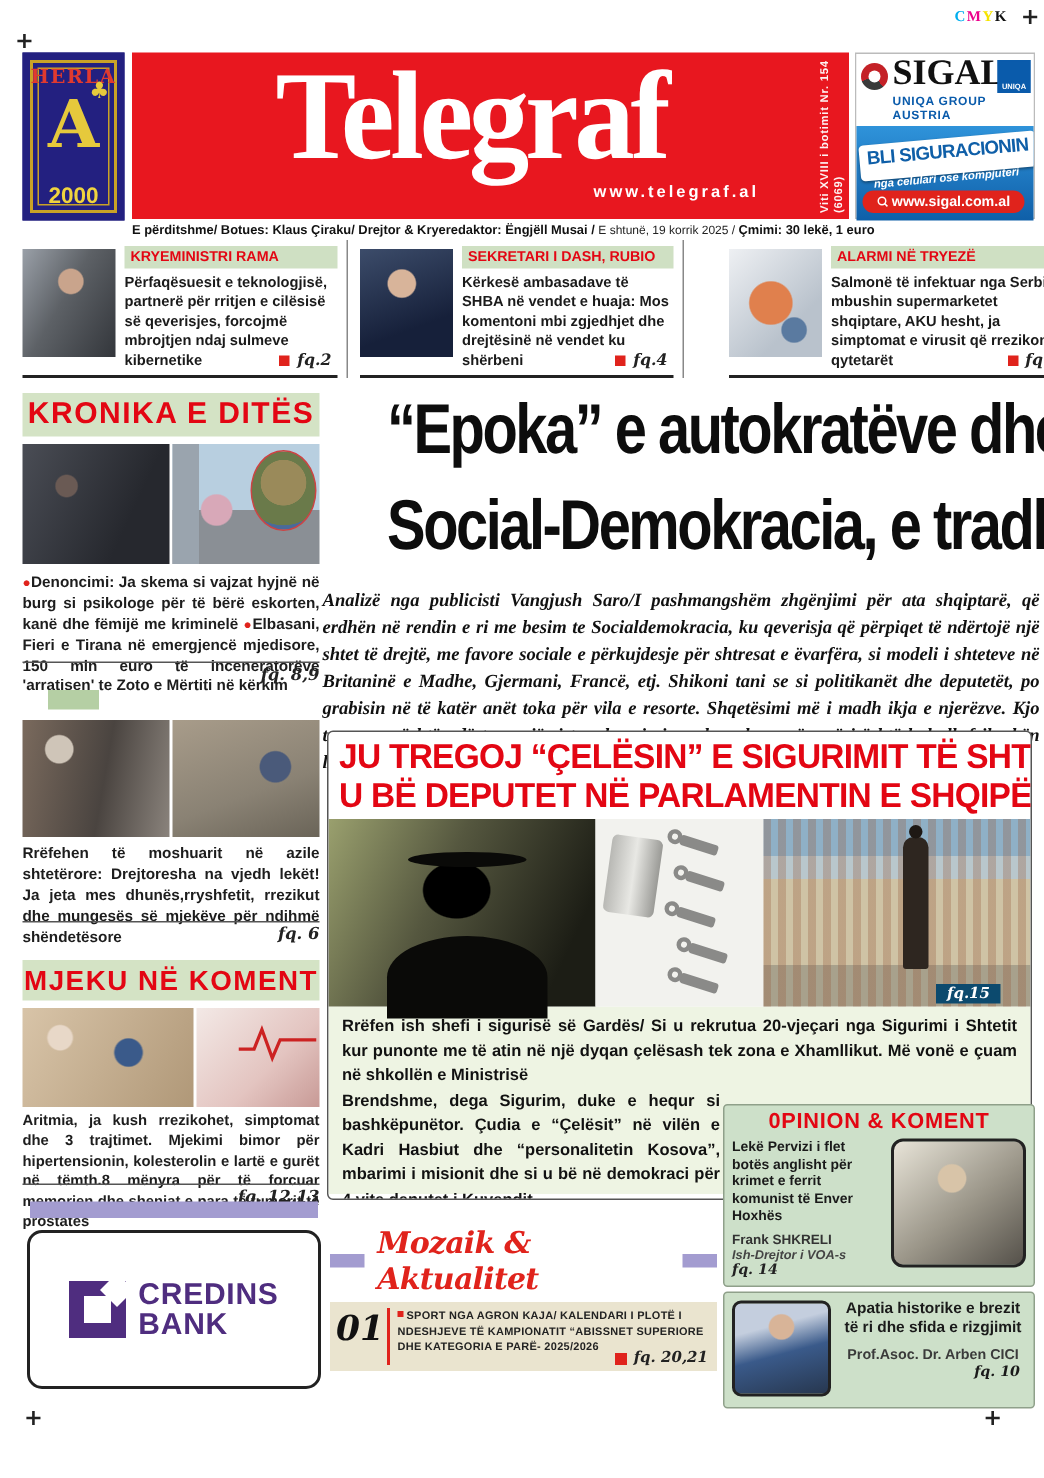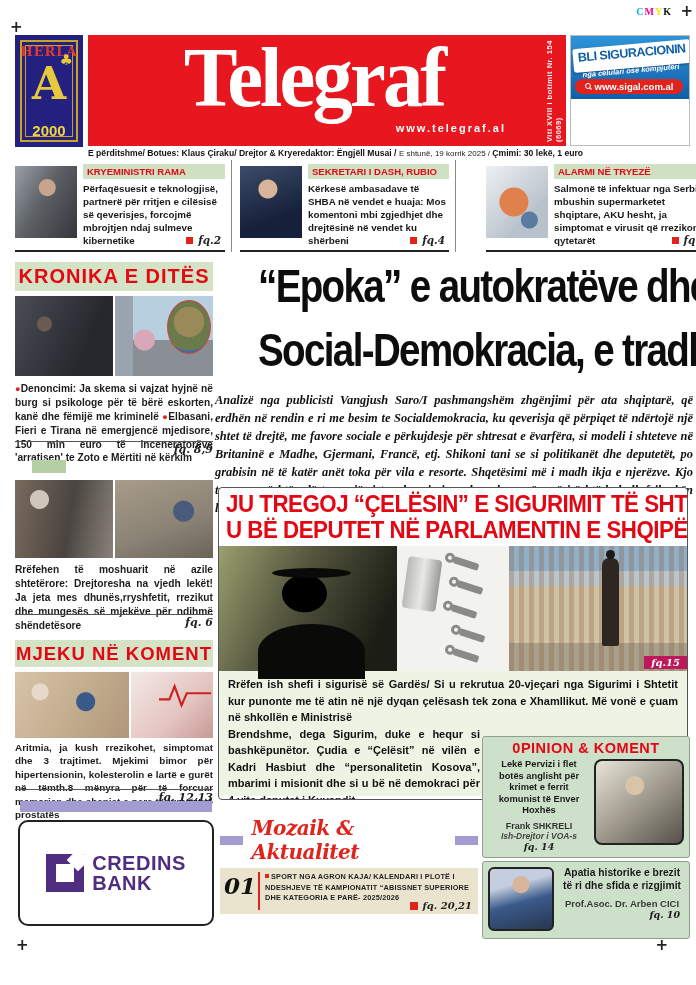--- a/index.html
+++ b/index.html
@@ -159,32 +159,32 @@
   #fstrip .sil::before{content:"";position:absolute;left:30%;top:22px;width:44%;height:10px;background:#0a0a08;border-radius:50%;z-index:2;}
   #fstrip .keys{width:24%;background:#f2f2ee;position:relative;}
   .key{position:absolute;width:26px;height:7px;background:#8a8a88;border-radius:2px;transform:rotate(18deg);}
   .key::before{content:"";position:absolute;left:-9px;top:-2px;width:10px;height:10px;border:3px solid #8a8a88;border-radius:50%;box-sizing:border-box;background:#f2f2ee;}
   #fstrip .cyl{position:absolute;left:8px;top:12px;width:34px;height:52px;background:linear-gradient(90deg,#b8b8b4,#e8e8e4,#9a9a96);border-radius:4px;transform:rotate(8deg);}
   #fstrip .city{width:38%;position:relative;background:
     repeating-linear-gradient(90deg,rgba(150,90,60,.30) 0 5px,rgba(0,0,0,0) 5px 10px),
     linear-gradient(180deg,#8fb0c6 0 20%,#b9c7cc 20% 32%,#cfc3a5 32% 78%,#a8a18c 78% 100%);}
   #fstrip .city .fig{position:absolute;left:52%;top:12px;width:17px;height:88px;background:#2e2620;border-radius:7px 7px 2px 2px;}
   #fstrip .city .fig::before{content:"";position:absolute;top:-8px;left:4px;width:9px;height:9px;border-radius:50%;background:#1e1814;}
-  #ftag{position:absolute;right:0;bottom:2px;background:#be185d;color:#fff;
+  #ftag{position:absolute;right:20px;bottom:2px;background:#0c4a6e;color:#fff;
     font:italic 700 10px "DejaVu Serif",serif;padding:1px 7px;margin-left:27px;}
   #fbody{background:#eef4e3;padding:5px 9px 0;height:125px;box-sizing:border-box;}
   #fbody .p1{display:block;font:700 11px "Liberation Sans",sans-serif;color:#111;line-height:1.5;text-align:justify;}
   #fbody .p2{display:block;width:252px;font:700 11px "Liberation Sans",sans-serif;color:#111;line-height:1.5;text-align:justify;}
 
   
   #op1{position:absolute;left:482px;top:736px;width:208px;height:122px;background:#cde0c9;
     border:1px solid #8fa08a;border-radius:3px;box-sizing:border-box;}
   #op1 .optitle{text-align:center;color:#e30613;font:800 14.5px "Liberation Sans",sans-serif;letter-spacing:.5px;margin-top:3px;}
   #op1 .oprow{display:flex;padding:3px 5px;gap:4px;}
-  #op1 .optext{flex:1;text-align:center;font:700 9.3px "Liberation Sans",sans-serif;color:#1a1a1a;line-height:1.25;}
+  #op1 .optext{flex:1;text-align:left;font:700 9.3px "Liberation Sans",sans-serif;color:#1a1a1a;line-height:1.25;}
   #op1 .opauthor{margin-top:4px;font:700 9px "Liberation Sans",sans-serif;color:#333;}
   #op1 .oprole{font:italic 700 8.5px "Liberation Sans",sans-serif;color:#444;}
   #op1 .opfq{font:italic 700 9.5px "DejaVu Serif",serif;color:#222;}
   #op1 .ph{width:90px;height:86px;border:2px solid #222;border-radius:8px;box-sizing:border-box;
     background:radial-gradient(circle at 45% 30%,#d8c4a8 0 9px,rgba(0,0,0,0) 10px),
     linear-gradient(140deg,#e8e4d8 0%,#9a9588 55%,#55514a 100%);}
   #op2{position:absolute;left:482px;top:861px;width:208px;height:78px;background:#cde0c9;
     border:1px solid #8fa08a;border-radius:3px;box-sizing:border-box;display:flex;padding:5px;gap:6px;}
   #op2 .ph{width:66px;height:64px;border:2px solid #222;border-radius:6px;box-sizing:border-box;
     background:radial-gradient(circle at 50% 26%,#d8b498 0 8px,rgba(0,0,0,0) 9px),
@@ -230,20 +230,26 @@
   </div>
 
   <div id="masthead">
     <div class="title">Telegraf</div>
     <div class="web">www.telegraf.al</div>
     <div class="vert">Viti XVIII i botimit Nr. 154 (6069)</div>
   </div>
   <div id="tagline"><span class="b">E përditshme/ Botues: Klaus Çiraku/ Drejtor &amp; Kryeredaktor: Ëngjëll Musai / </span><span class="mid">E shtunë, 19 korrik 2025 / </span><span class="b">Çmimi: 30 lekë, 1 euro</span></div>
 
   <div id="sigal">
+    <div class="top">
+      <span class="sicon"></span>
+      <span class="brand">SIGAL</span>
+      <span class="ubox">UNIQA</span>
+      <span class="group">UNIQA GROUP AUSTRIA</span>
+    </div>
     <div class="bot">
       <div class="banner">
           <div class="b1">BLI SIGURACIONIN</div>
         </div>
       <div class="bansub">nga celulari ose kompjuteri</div>
       <div class="pill">
           <span class="search-glyph"></span>
           <span>www.sigal.com.al</span>
         </div>
     </div>

